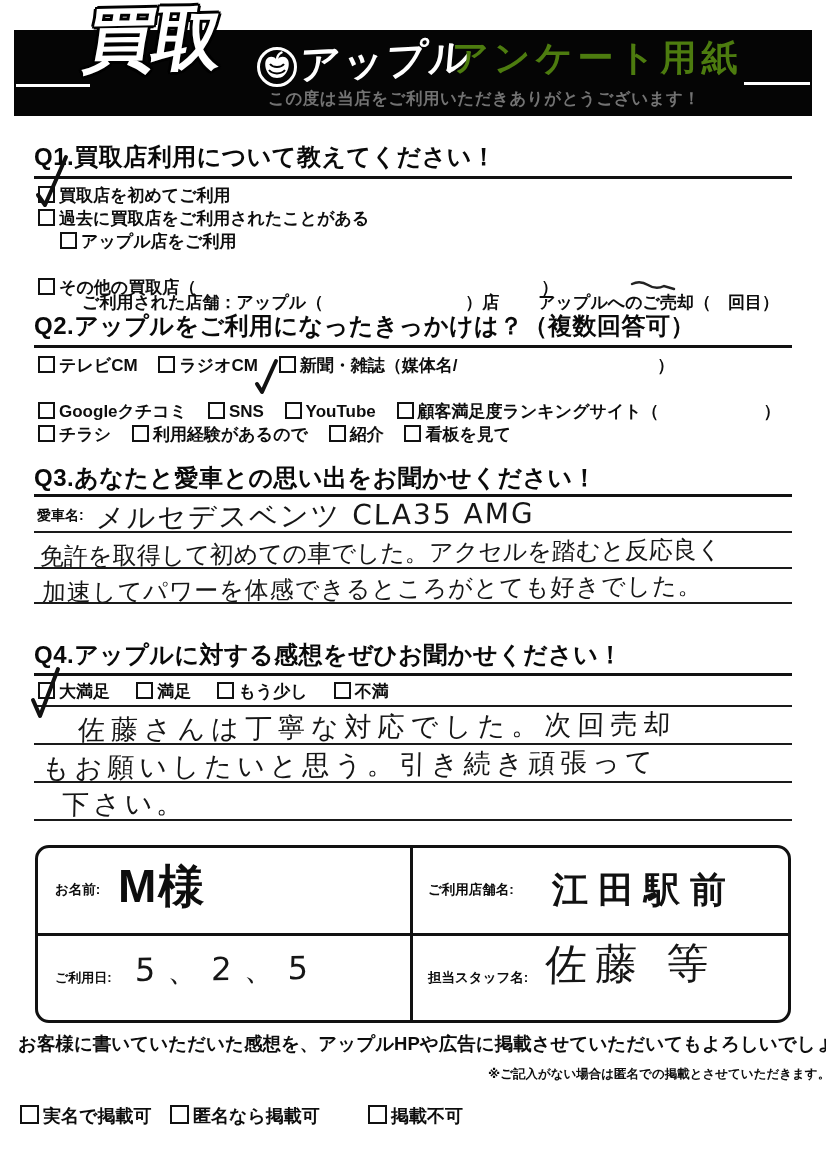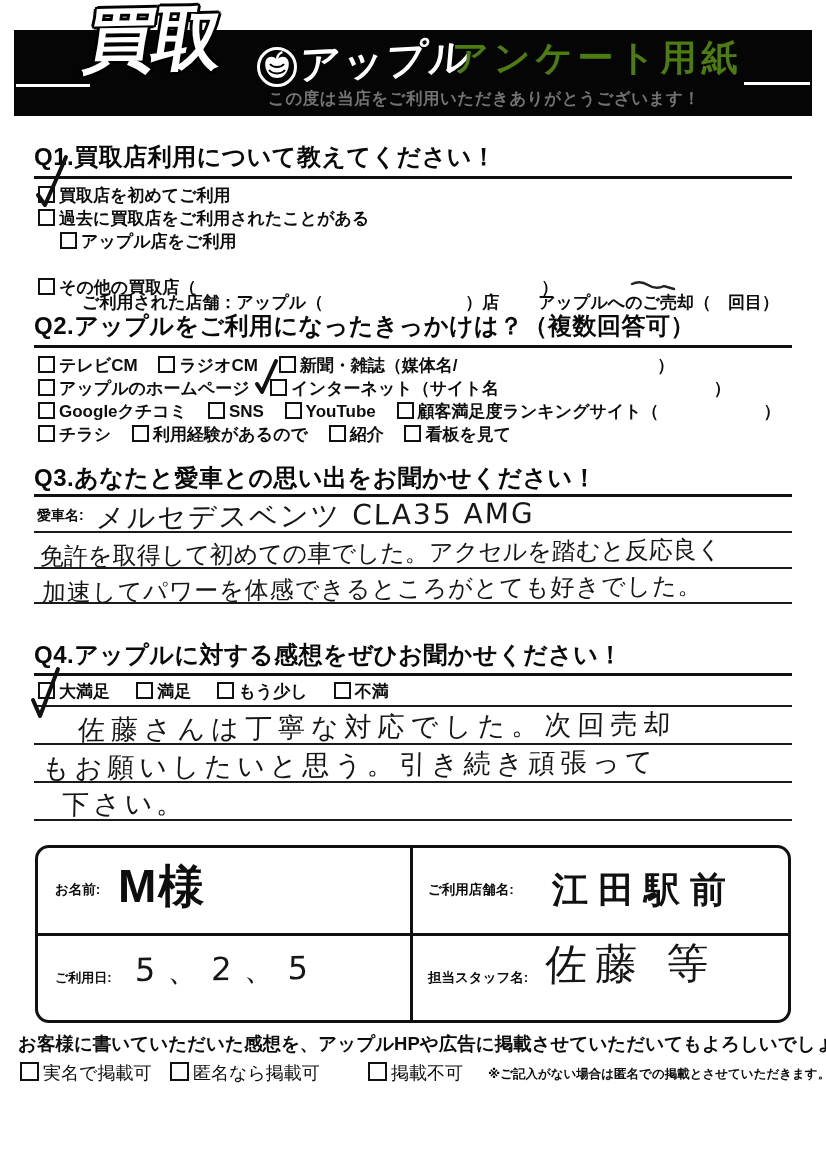--- a/index.html
+++ b/index.html
@@ -48,21 +48,21 @@
   
   .infobox{position:absolute;left:35px;top:845px;width:750px;height:172px;
            border:3px solid #111;border-radius:14px;background:#fff;}
   .ib-vline{position:absolute;left:410px;top:845px;width:3px;height:178px;background:#111;}
   .ib-hline{position:absolute;left:37px;top:933px;width:752px;height:3px;background:#111;}
   .name-value{position:absolute;font-size:46px;font-weight:800;letter-spacing:2px;}
   .stamp{position:absolute;font-family:"Liberation Serif","DejaVu Serif",serif;
          font-size:36px;font-weight:700;letter-spacing:10px;color:#111;}
   
   .consent{position:absolute;left:18px;top:1031px;font-size:18.5px;font-weight:800;white-space:nowrap;}
-  .f-opt{position:absolute;font-size:18px;font-weight:400;white-space:nowrap;}
+  .f-opt{position:absolute;font-size:18px;font-weight:700;white-space:nowrap;margin-top:43px;}
   .f-note{position:absolute;left:488px;top:1066px;font-size:12.5px;font-weight:700;white-space:nowrap;}
   .address{position:absolute;left:308px;top:1094px;font-size:14px;font-weight:700;white-space:nowrap;}
 </style>
 </head>
 <body>
 
 <div class="page">
 
   <div class="banner">
     <div class="banner-line" style="left:2px;top:54px;width:74px;"></div>
@@ -111,25 +111,20 @@
   <div class="qh" style="left:34px;top:310px;">Q2.アップルをご利用になったきっかけは？（複数回答可）</div>
   <div class="rule" style="top:345px;"></div>
 
   <div class="row" style="left:38px;top:354px;">
     <span class="opt"><span class="cb"></span><span>テレビCM</span></span>
     <span class="opt"><span class="cb"></span><span>ラジオCM</span></span>
     <span><span class="cb"></span><span>新聞・雑誌（媒体名/</span></span>
     <span class="sp" style="width:195px;"></span><span>）</span>
   </div>
 
-  <div class="row" style="left:38px;top:377px;">
-    <span class="opt"><span class="cb"></span><span>アップルのホームページ</span></span>
-    <span><span class="cb"></span><span>インターネット（サイト名</span></span>
-    <span class="sp" style="width:210px;"></span><span>）</span>
-  </div>
   <svg class="checkmark" style="left:252px;top:358px;" width="30" height="40" viewBox="0 0 30 40">
     <polyline points="5,26 10,34 24,3"></polyline>
   </svg>
 
   <div class="row" style="left:38px;top:400px;">
     <span class="opt"><span class="cb"></span><span>Googleクチコミ</span></span>
     <span class="opt"><span class="cb"></span><span>SNS</span></span>
     <span class="opt"><span class="cb"></span><span>YouTube</span></span>
     <span><span class="cb"></span><span>顧客満足度ランキングサイト（</span></span>
     <span class="sp" style="width:100px;"></span><span>）</span>

